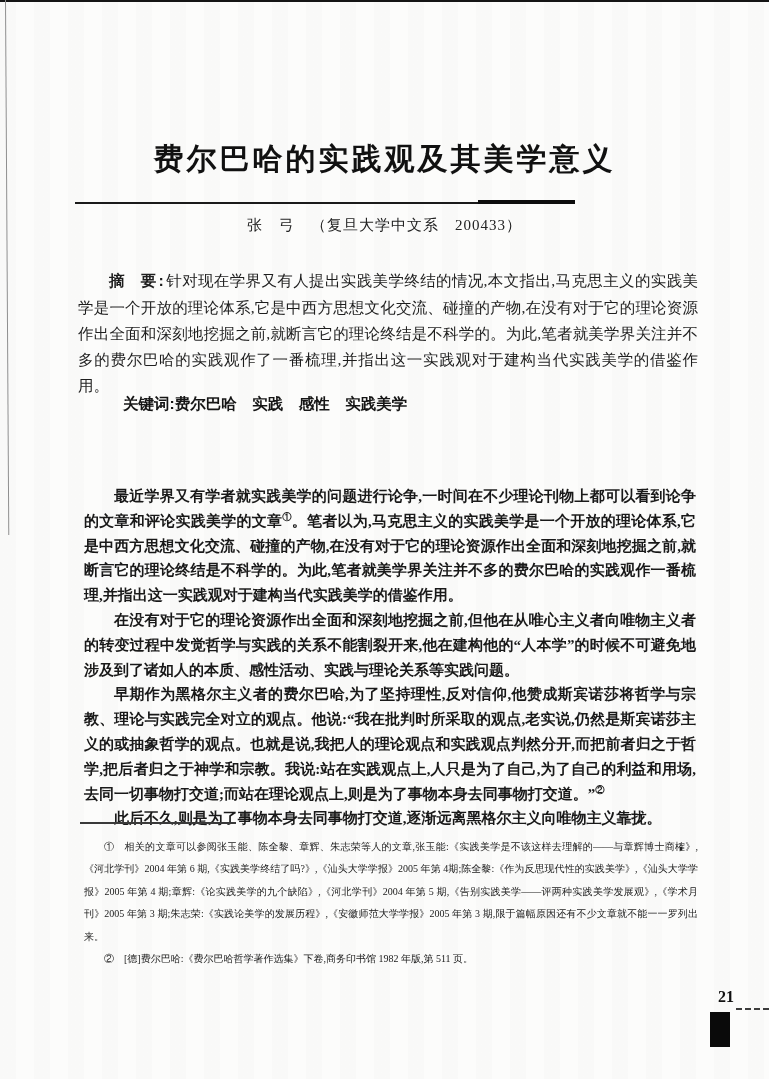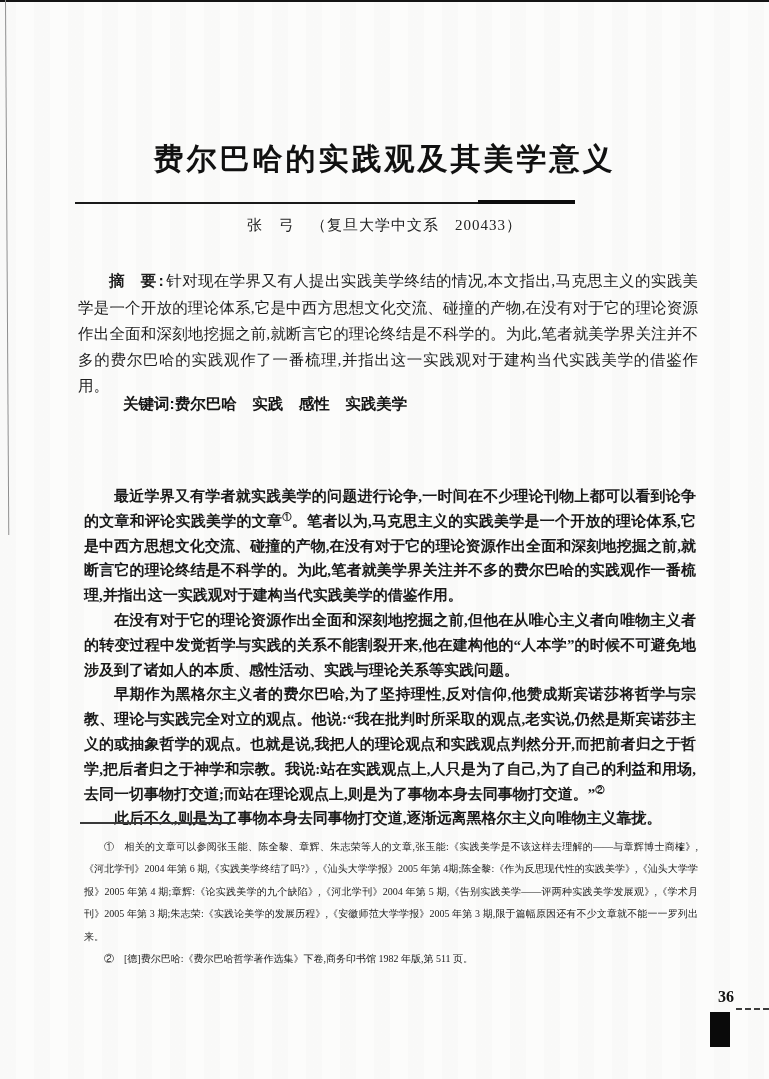--- a/index.html
+++ b/index.html
@@ -114,18 +114,18 @@
     <p>此后不久,则是为了事物本身去同事物打交道,逐渐远离黑格尔主义向唯物主义靠拢。</p>
   </div>
 
   <div class="footnote-rule"></div>
 
   <div class="footnotes">
     <p>①　相关的文章可以参阅张玉能、陈全黎、章辉、朱志荣等人的文章,张玉能:《实践美学是不该这样去理解的——与章辉博士商榷》,《河北学刊》2004 年第 6 期,《实践美学终结了吗?》,《汕头大学学报》2005 年第 4期;陈全黎:《作为反思现代性的实践美学》,《汕头大学学报》2005 年第 4 期;章辉:《论实践美学的九个缺陷》,《河北学刊》2004 年第 5 期,《告别实践美学——评两种实践美学发展观》,《学术月刊》2005 年第 3 期;朱志荣:《实践论美学的发展历程》,《安徽师范大学学报》2005 年第 3 期,限于篇幅原因还有不少文章就不能一一罗列出来。</p>
     <p>②　[德]费尔巴哈:《费尔巴哈哲学著作选集》下卷,商务印书馆 1982 年版,第 511 页。</p>
   </div>
 
-  <div class="page-number">36</div>
+  <div class="page-number">21</div>
 
   <div class="ink-block"></div>
   <div class="dash-marks"></div>
 
 </div>
 
 </body></html>

